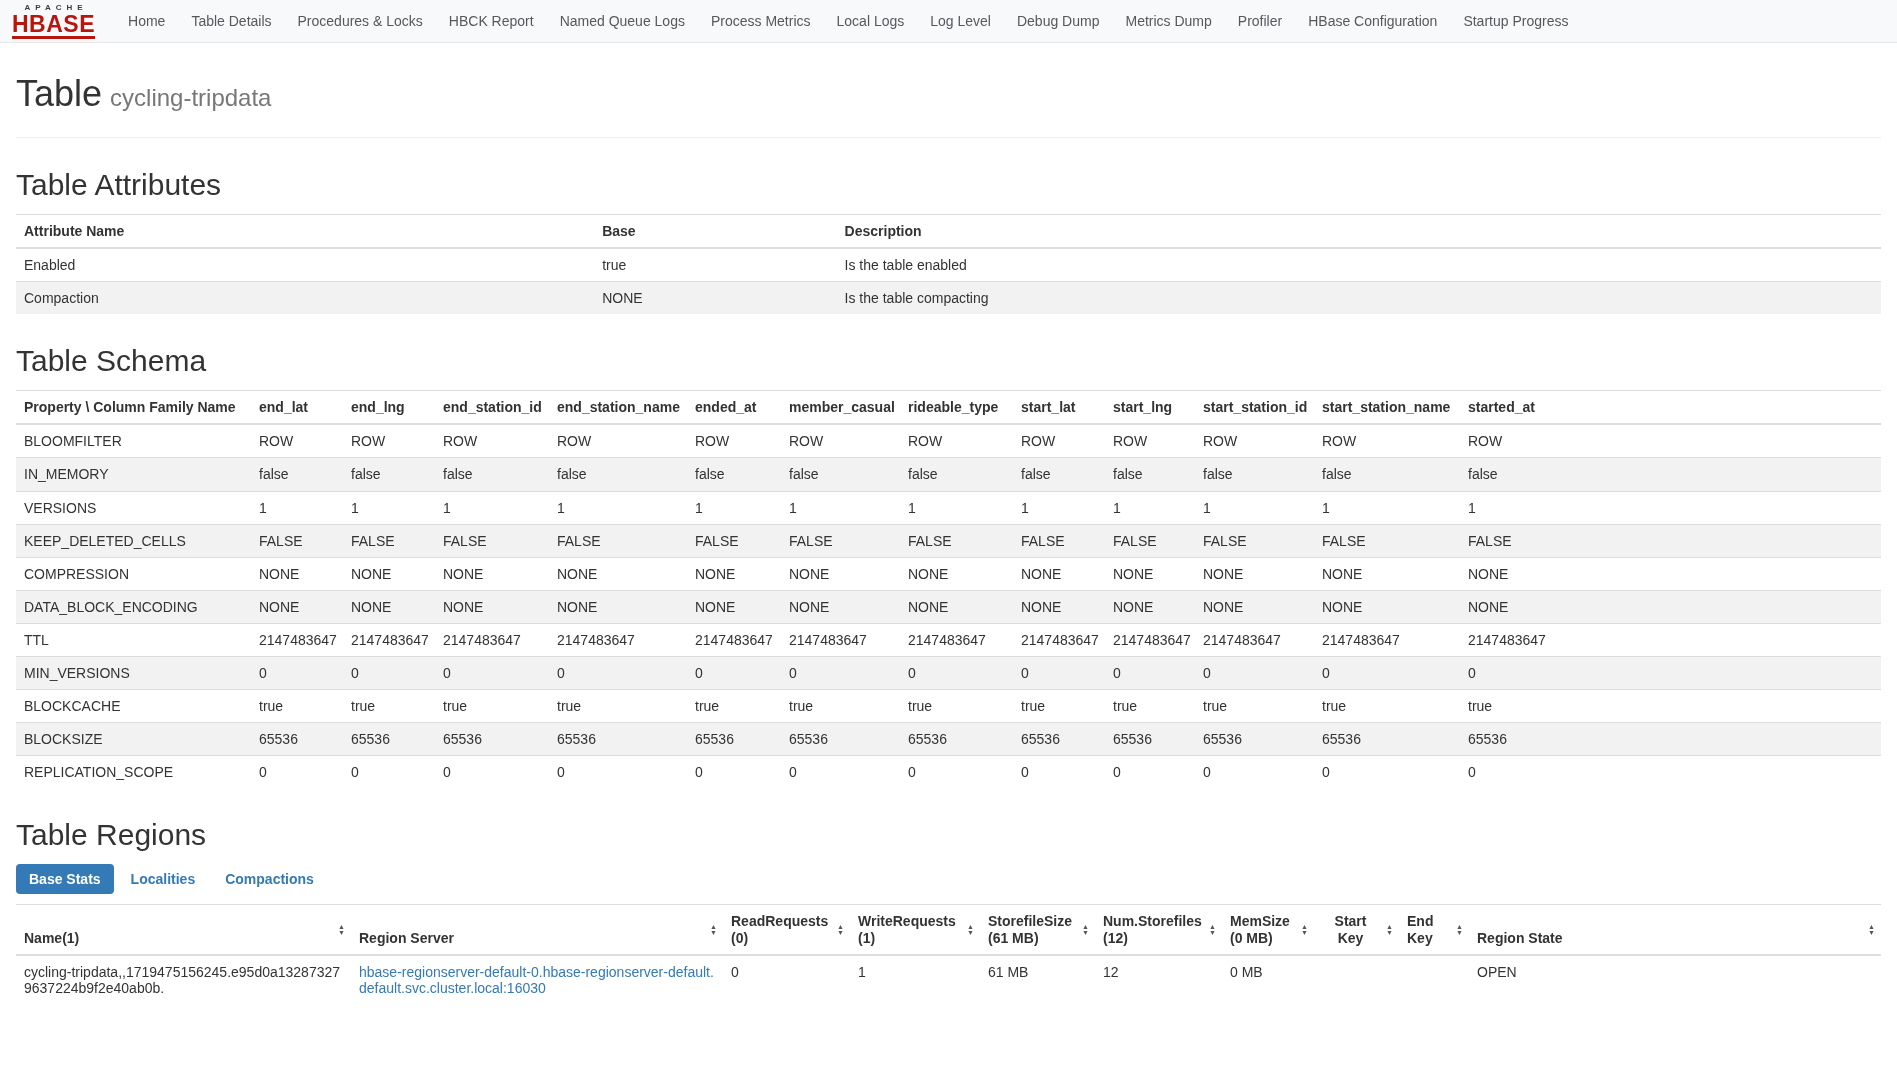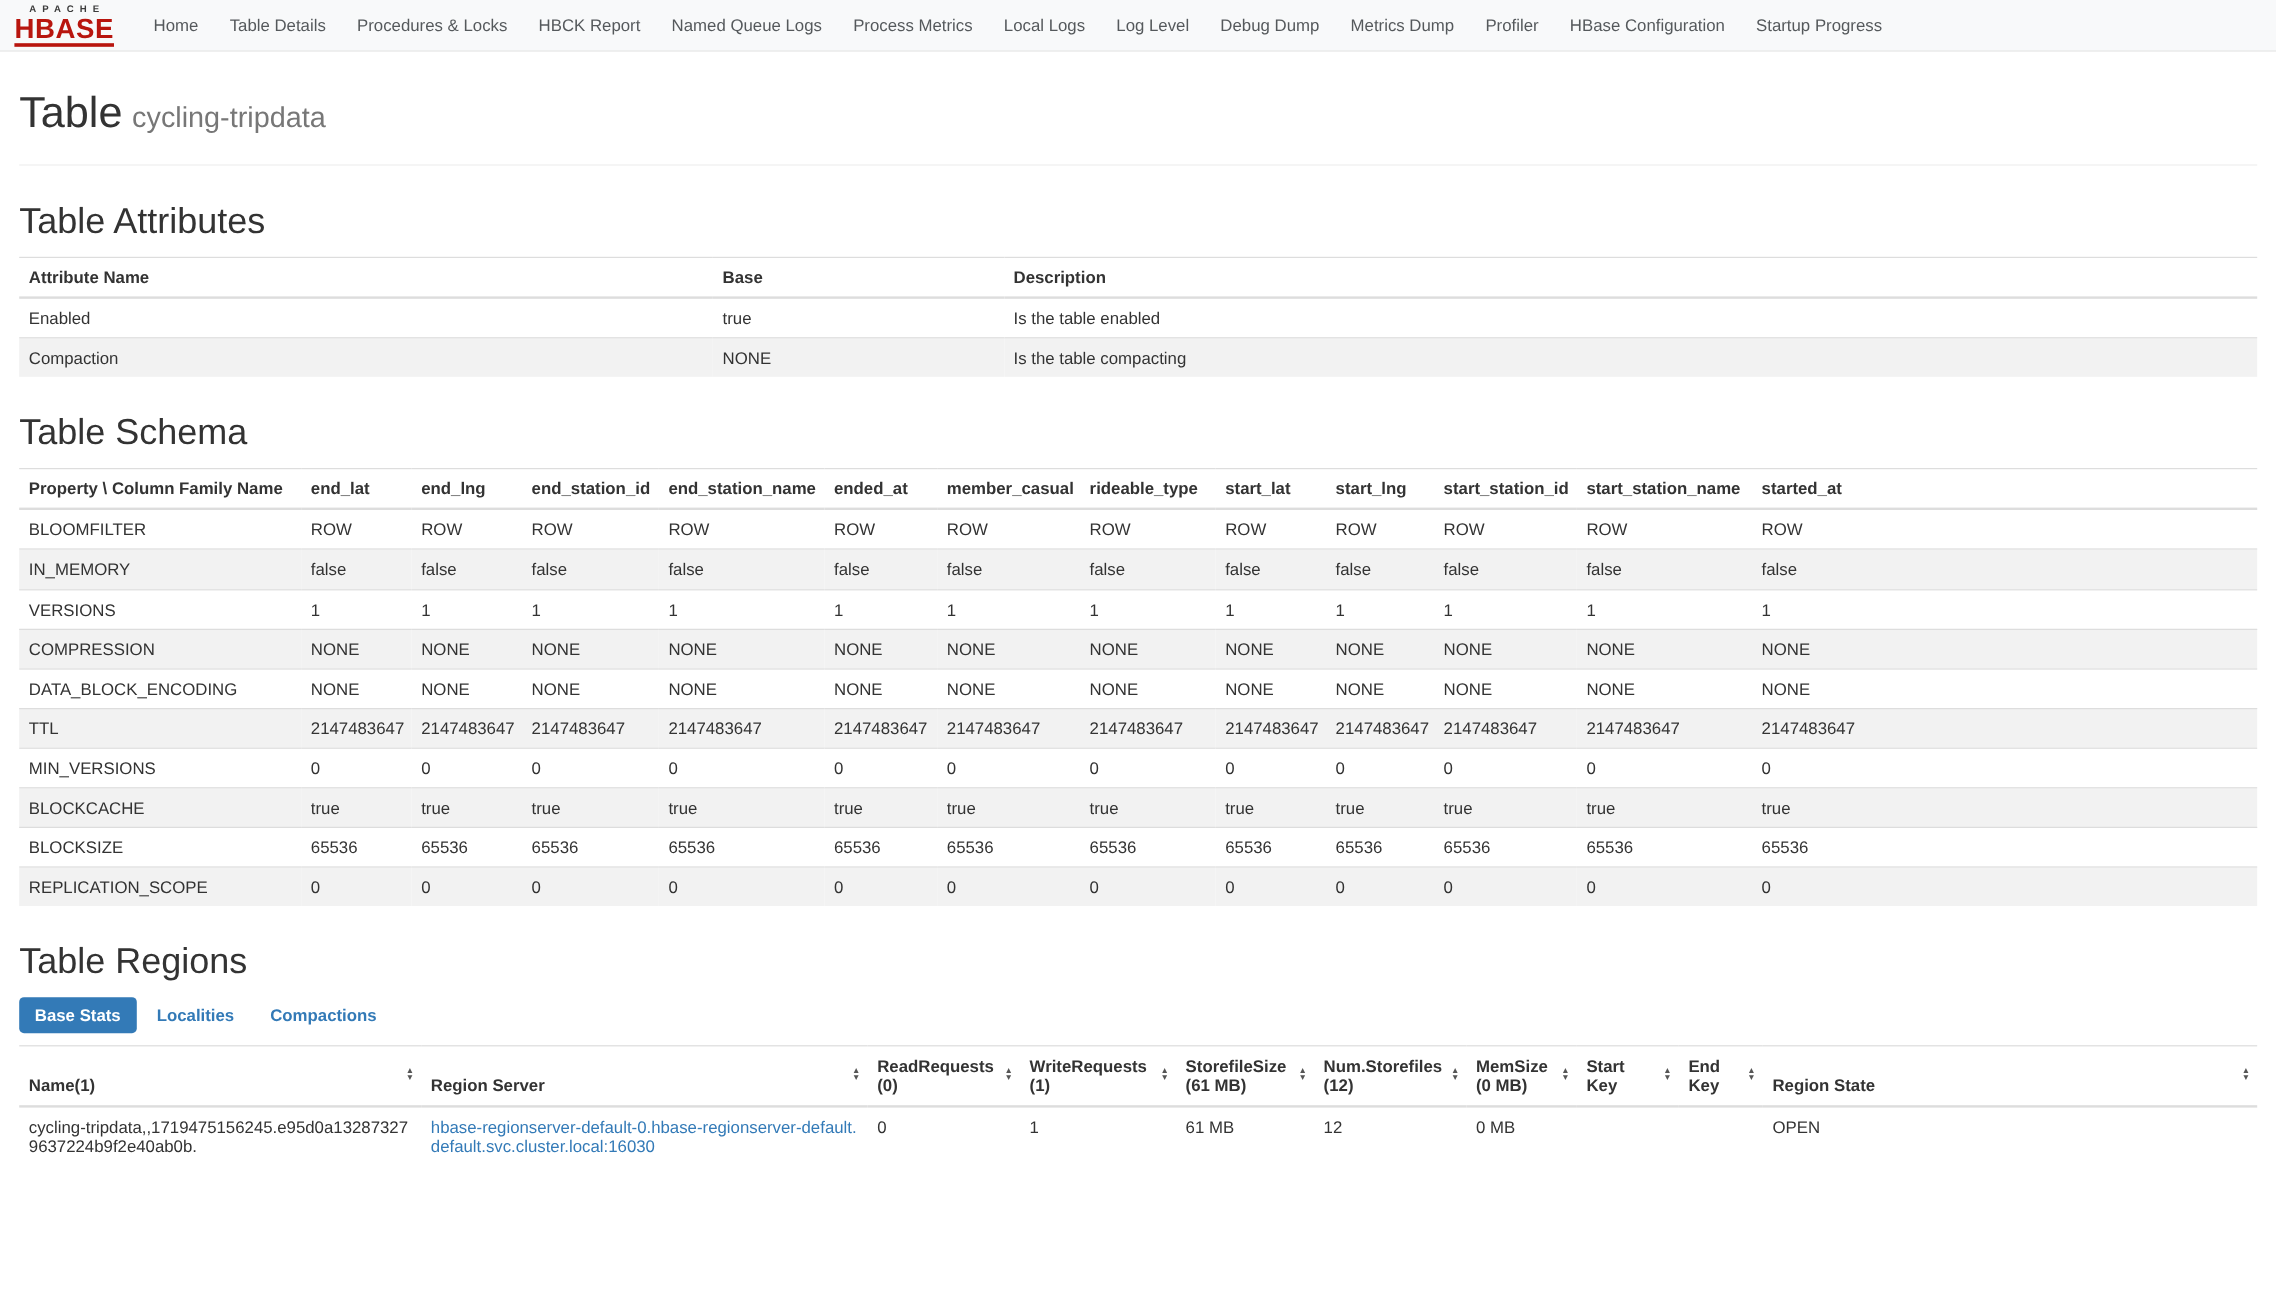--- a/index.html
+++ b/index.html
@@ -105,21 +105,21 @@
   
   #regions-table { table-layout: fixed; }
   #regions-table thead th { position: relative; padding-right: 20px; cursor: pointer; }
   .col-name     { width: 335px; }
   .col-server   { width: 372px; }
   .col-read     { width: 127px; }
   .col-write    { width: 130px; }
   .col-sfsize   { width: 115px; }
   .col-numsf    { width: 127px; }
   .col-mem      { width: 92px;  }
-  .col-startkey { width: 85px;  }
+  .col-startkey { width: 85px; text-align: center;  }
   .col-endkey   { width: 70px;  }
   td.col-name, td.col-server { word-break: break-all; }
   .sorter {
     position: absolute;
     right: 6px;
     top: 50%;
     transform: translateY(-50%);
     display: flex;
     flex-direction: column;
     align-items: center;
@@ -241,20 +241,35 @@
           <td>1</td>
           <td>1</td>
           <td>1</td>
           <td>1</td>
           <td>1</td>
           <td>1</td>
           <td>1</td>
           <td>1</td>
         </tr>
         <tr>
+          <td>KEEP_DELETED_CELLS</td>
+          <td>FALSE</td>
+          <td>FALSE</td>
+          <td>FALSE</td>
+          <td>FALSE</td>
+          <td>FALSE</td>
+          <td>FALSE</td>
+          <td>FALSE</td>
+          <td>FALSE</td>
+          <td>FALSE</td>
+          <td>FALSE</td>
+          <td>FALSE</td>
+          <td>FALSE</td>
+        </tr>
+        <tr>
           <td>COMPRESSION</td>
           <td>NONE</td>
           <td>NONE</td>
           <td>NONE</td>
           <td>NONE</td>
           <td>NONE</td>
           <td>NONE</td>
           <td>NONE</td>
           <td>NONE</td>
           <td>NONE</td>

